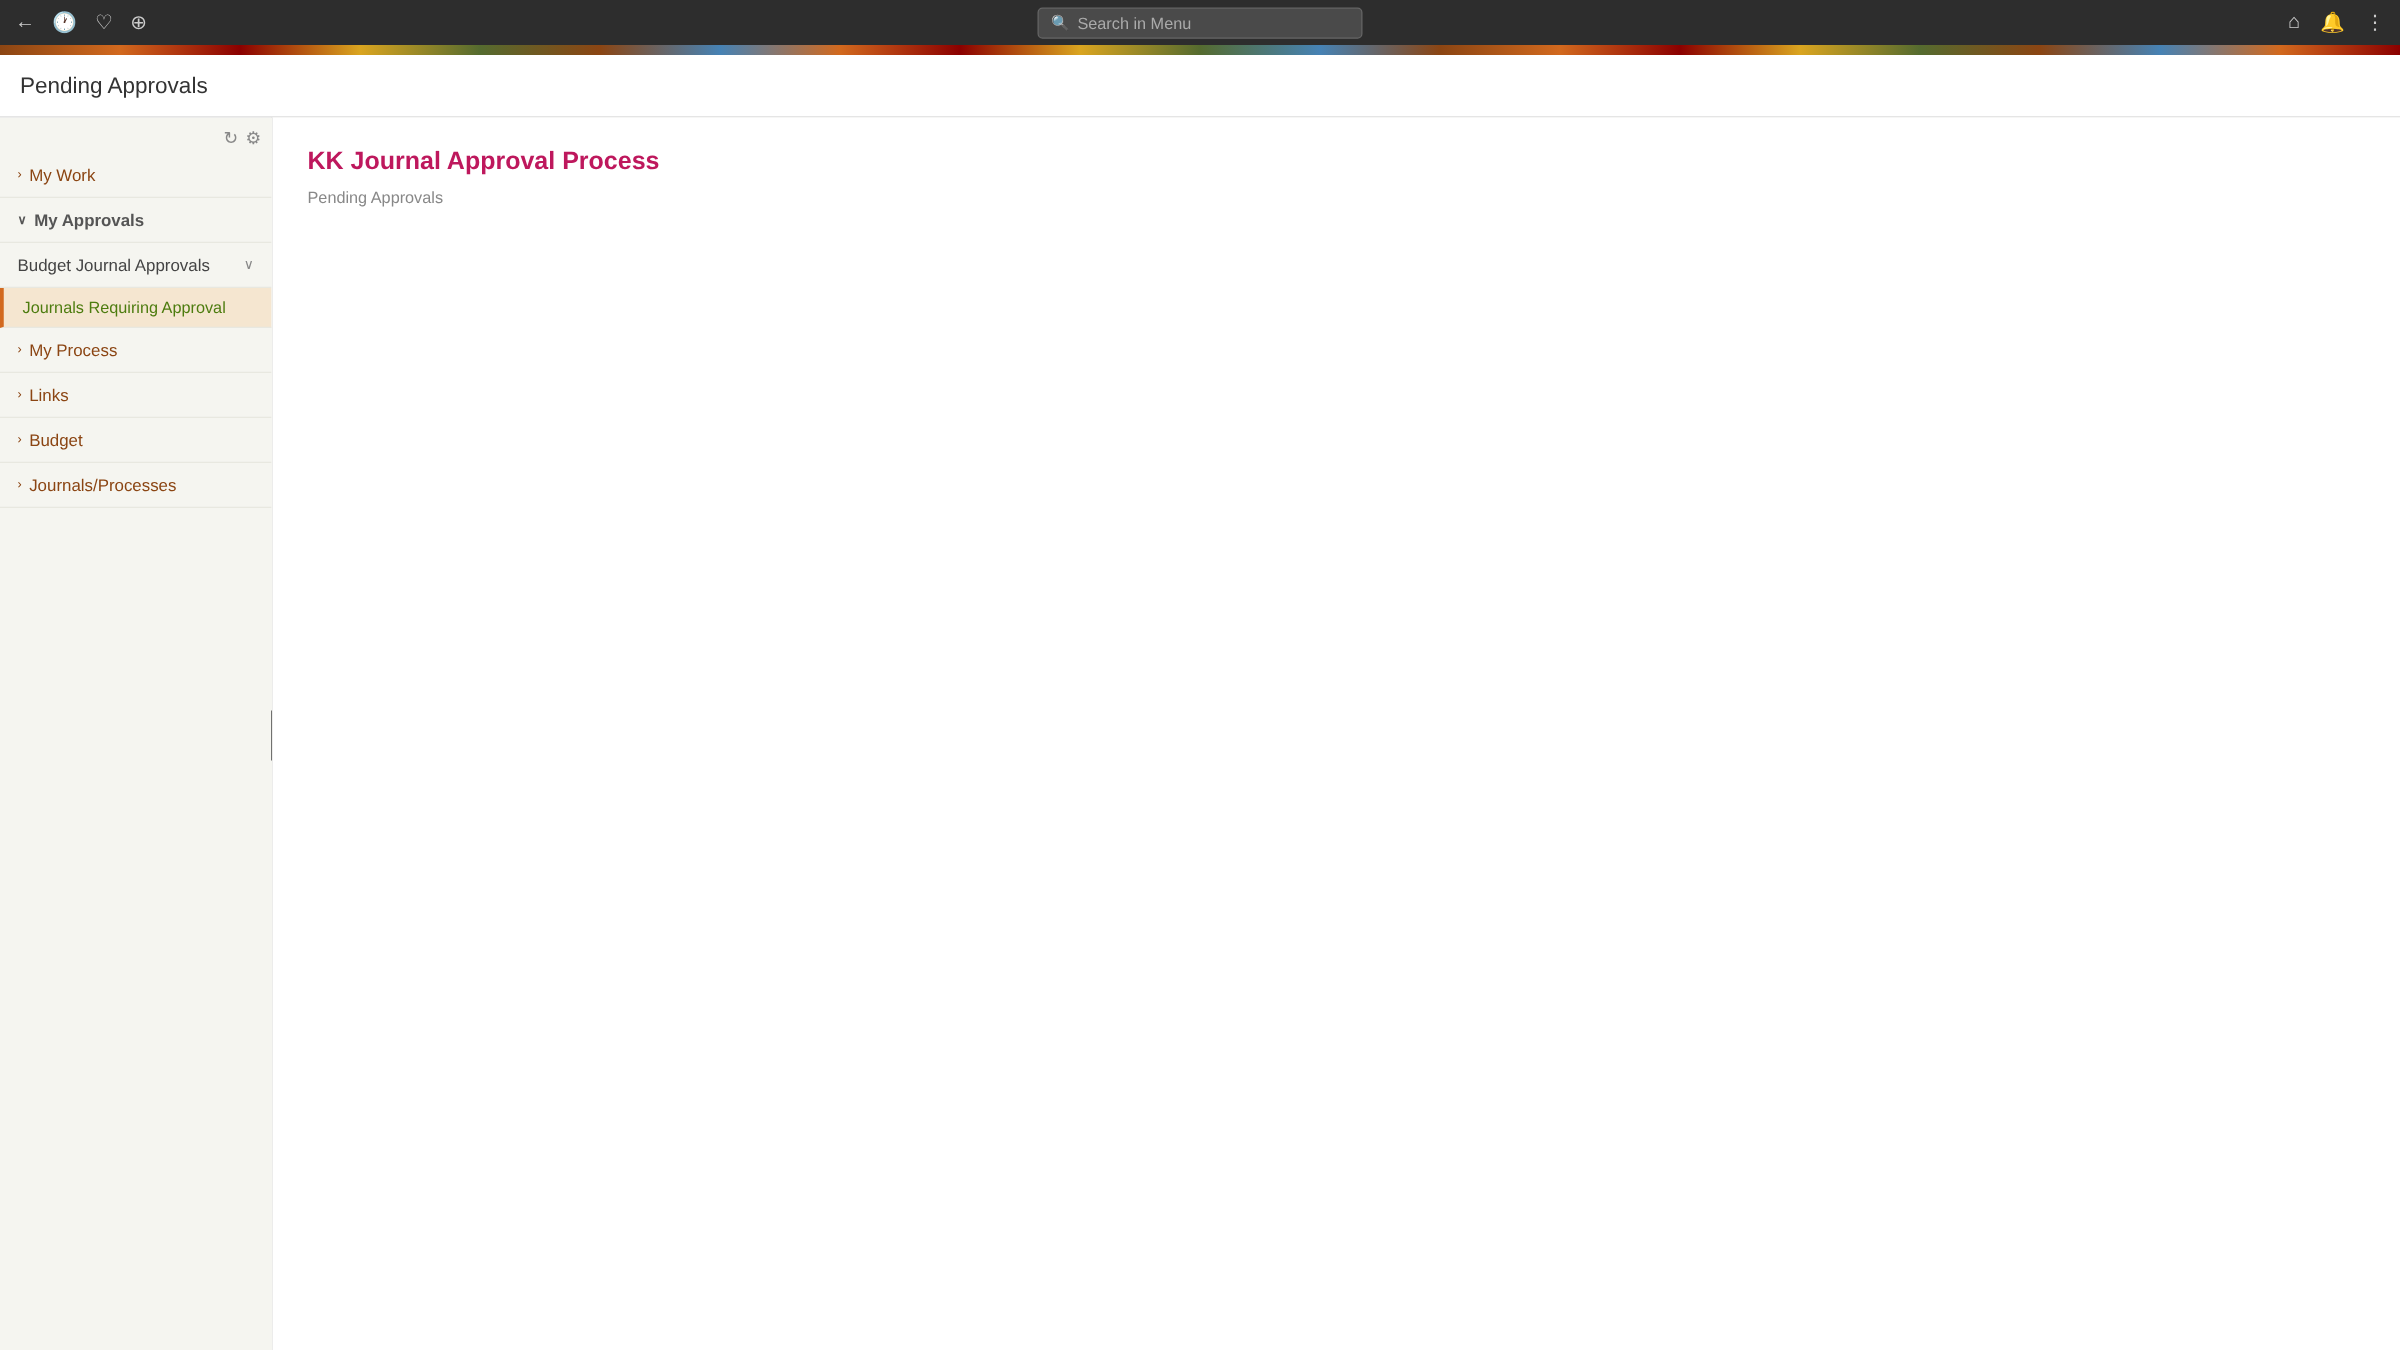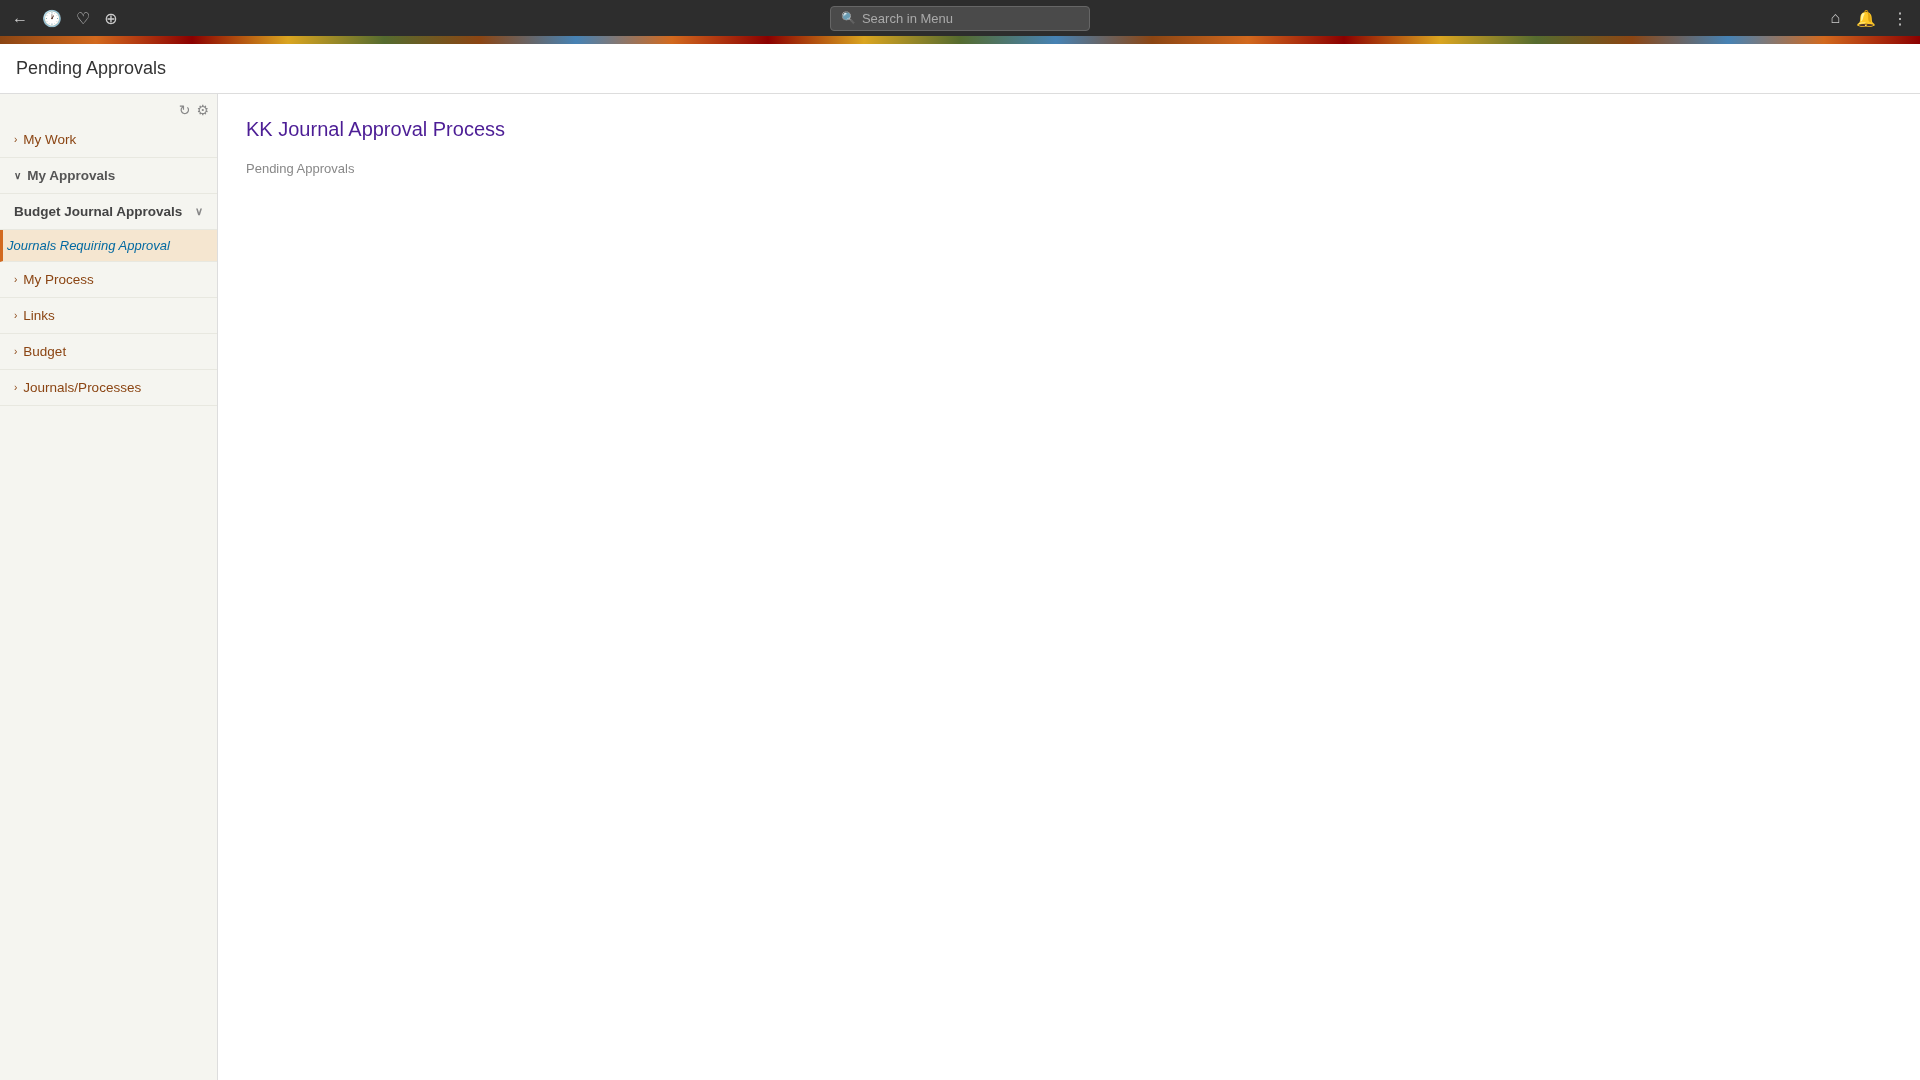--- a/index.html
+++ b/index.html
@@ -146,43 +146,42 @@
     .sidebar-item.expanded .chevron {
       color: #555;
     }
 
     .sidebar-group-header {
       display: flex;
       align-items: center;
       justify-content: space-between;
       padding: 10px 14px;
       color: #444;
-      font-weight: 700;
+      font-weight: 400;
       font-size: 13.5px;
       border-bottom: 1px solid #e8e8e0;
       cursor: pointer;
     }
 
     .sidebar-sub-item {
       display: flex;
       align-items: center;
       padding: 8px 16px 8px 20px;
       color: #555;
       cursor: pointer;
       font-size: 13px;
       background: #fff;
       border-bottom: 1px solid #e8e8e0;
     }
 
     .sidebar-sub-item.active {
       background: #f5e6d0;
       border-left: 3px solid #D2691E;
-      padding-left: 4px;
-      color: #0369a1;
-      font-style: italic;
+      padding-left: 15px;
+      color: #4d7c0f;
     }
 
     
     .collapse-handle {
       position: absolute;
       right: -14px;
       top: 50%;
       transform: translateY(-50%);
       background: #444;
       color: white;
@@ -200,23 +199,23 @@
     
     .content-area {
       flex: 1;
       background: white;
       padding: 24px 28px;
       overflow-y: auto;
     }
 
     .content-title {
       font-size: 20px;
-      font-weight: normal;
-      color: #4c1d95;
-      margin-bottom: 20px;
+      font-weight: bold;
+      color: #be185d;
+      margin-bottom: 9px;
     }
 
     .content-breadcrumb {
       font-size: 13px;
       color: #888;
       margin-bottom: 24px;
     }
 
     .no-content-message {
       font-size: 15px;

